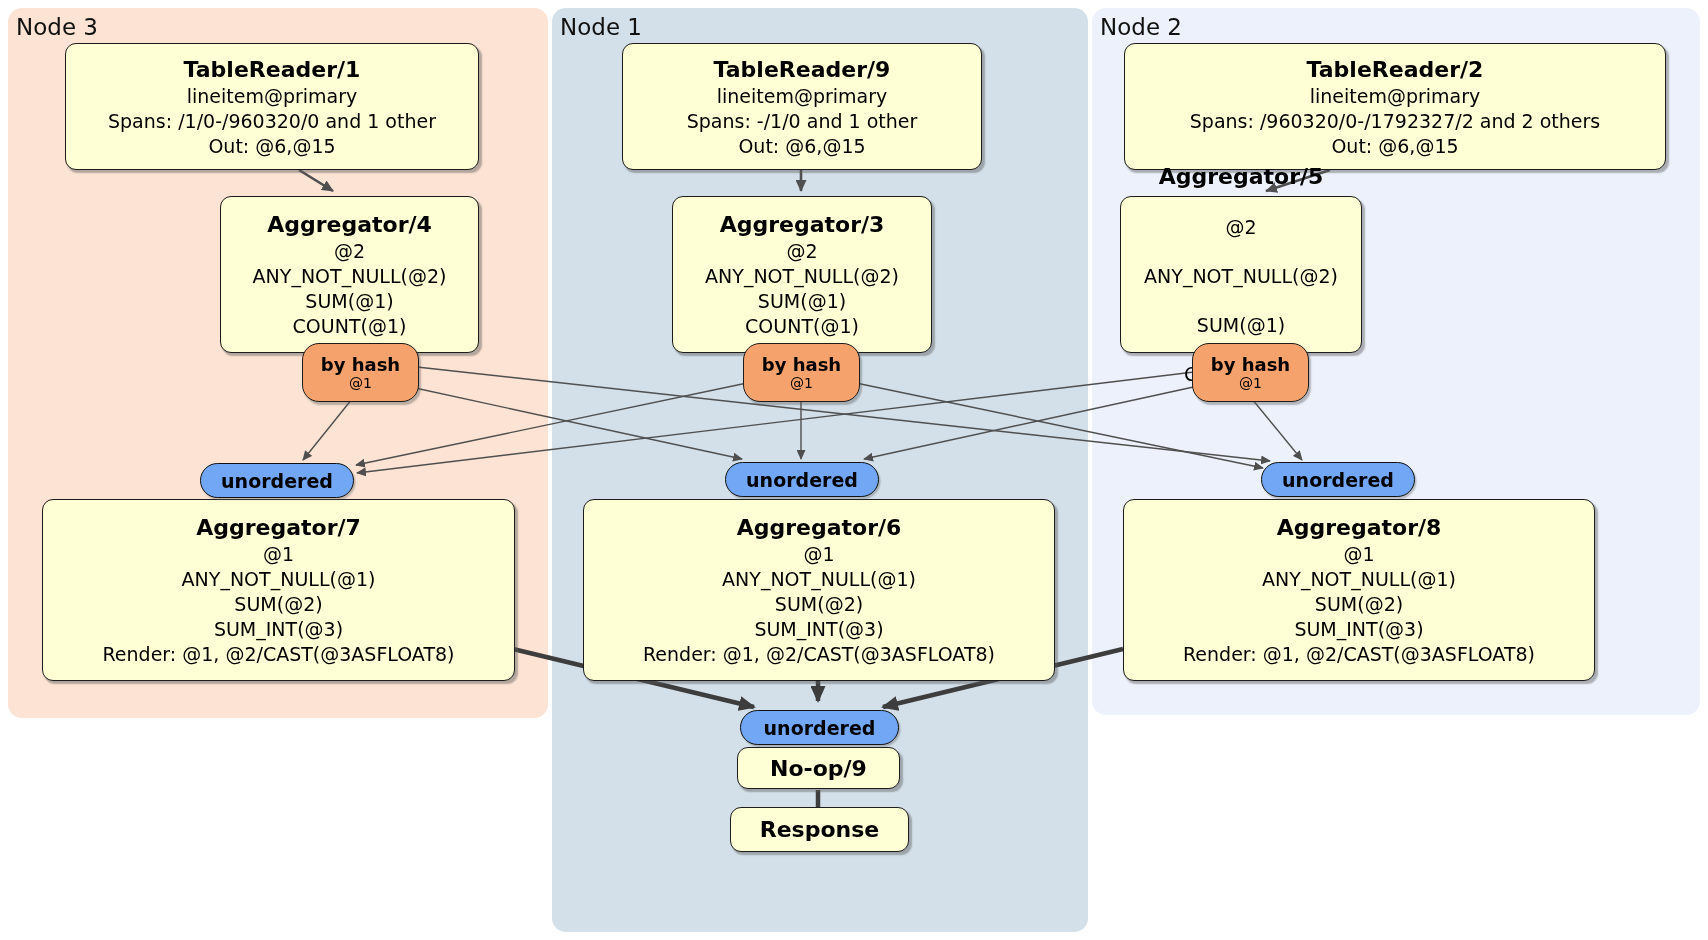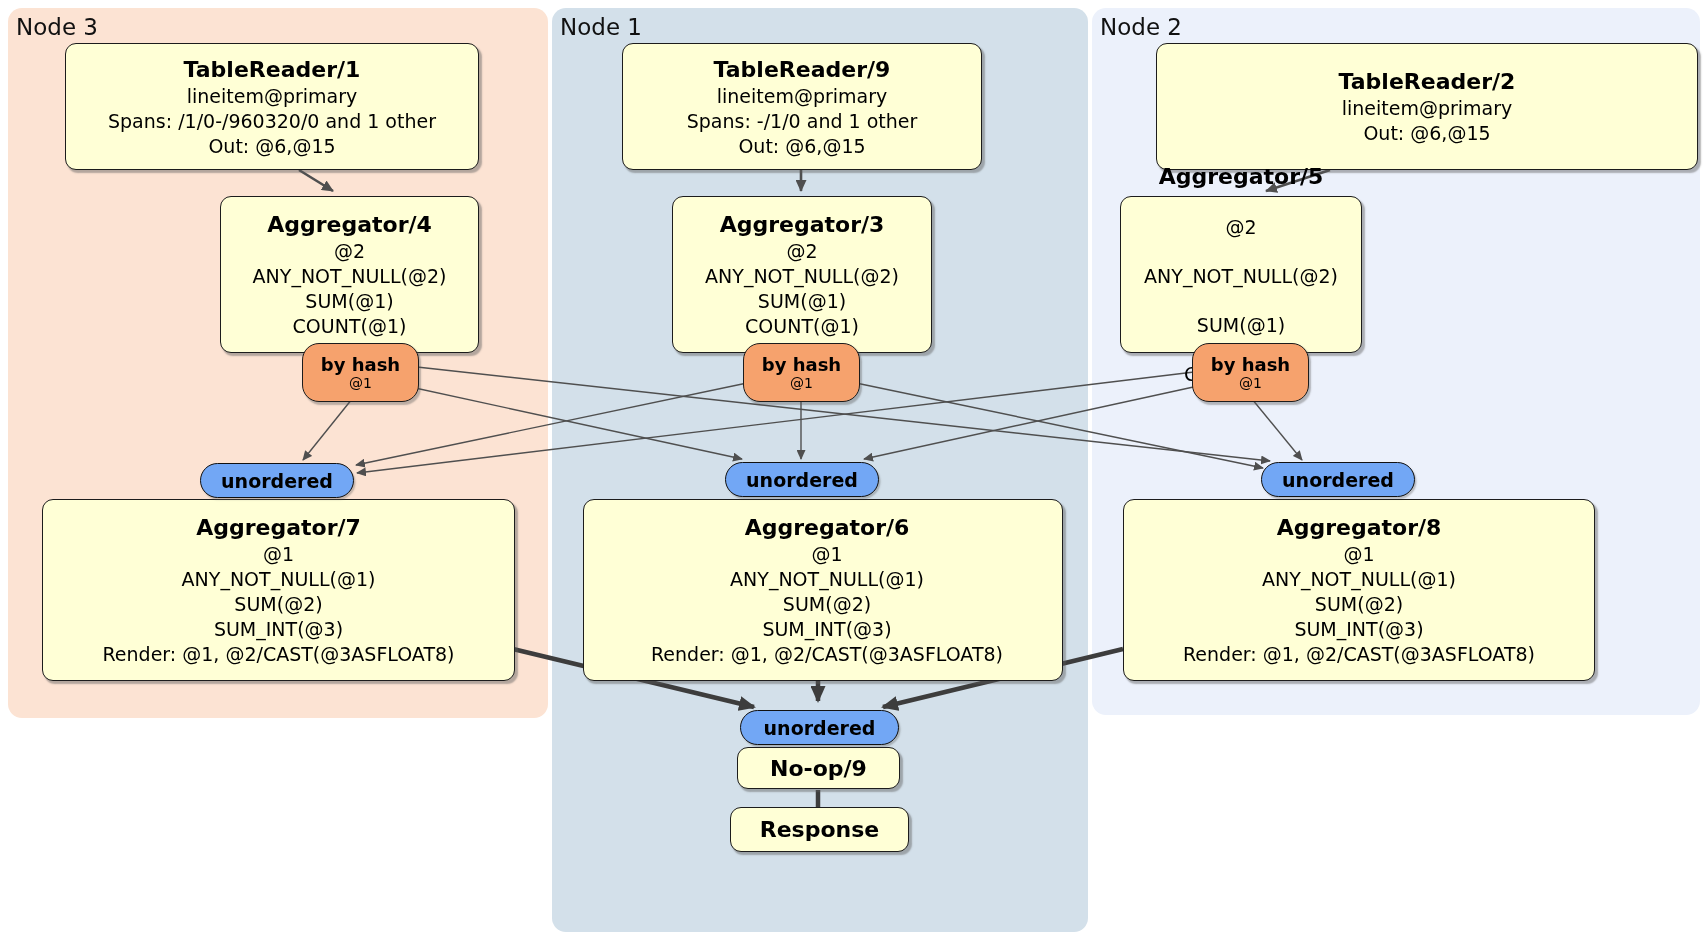--- a/index.html
+++ b/index.html
@@ -84,23 +84,24 @@
     <div>Out: @6,@15</div>
   </div>
 
   <div class="proc" style="left:622px;top:43px;width:358px;height:125px;">
     <div class="t">TableReader/9</div>
     <div>lineitem@primary</div>
     <div>Spans: -/1/0 and 1 other</div>
     <div>Out: @6,@15</div>
   </div>
 
-  <div class="proc" style="left:1156px;top:43px;width:540px;height:125px;text-align:center;">
+  <div class="proc" style="left:1124px;top:43px;width:540px;height:125px;text-align:center;">
     <div class="t">TableReader/2</div>
     <div>lineitem@primary</div>
+    <div>Spans: /960320/0-/1792327/2 and 2 others</div>
     <div>Out: @6,@15</div>
   </div>
 
   <div class="proc" style="left:220px;top:196px;width:257px;height:155px;">
     <div class="t">Aggregator/4</div>
     <div>@2</div>
     <div>ANY_NOT_NULL(@2)</div>
     <div>SUM(@1)</div>
     <div>COUNT(@1)</div>
   </div>
@@ -146,21 +147,21 @@
 
   <div class="proc" style="left:42px;top:499px;width:471px;height:180px;">
     <div class="t">Aggregator/7</div>
     <div>@1</div>
     <div>ANY_NOT_NULL(@1)</div>
     <div>SUM(@2)</div>
     <div>SUM_INT(@3)</div>
     <div>Render: @1, @2/CAST(@3ASFLOAT8)</div>
   </div>
 
-  <div class="proc" style="left:583px;top:499px;width:470px;height:180px;padding-left:8px;">
+  <div class="proc" style="left:583px;top:499px;width:470px;height:180px;">
     <div class="t">Aggregator/6</div>
     <div>@1</div>
     <div>ANY_NOT_NULL(@1)</div>
     <div>SUM(@2)</div>
     <div>SUM_INT(@3)</div>
     <div>Render: @1, @2/CAST(@3ASFLOAT8)</div>
   </div>
 
   <div class="proc" style="left:1123px;top:499px;width:470px;height:180px;">
     <div class="t">Aggregator/8</div>

